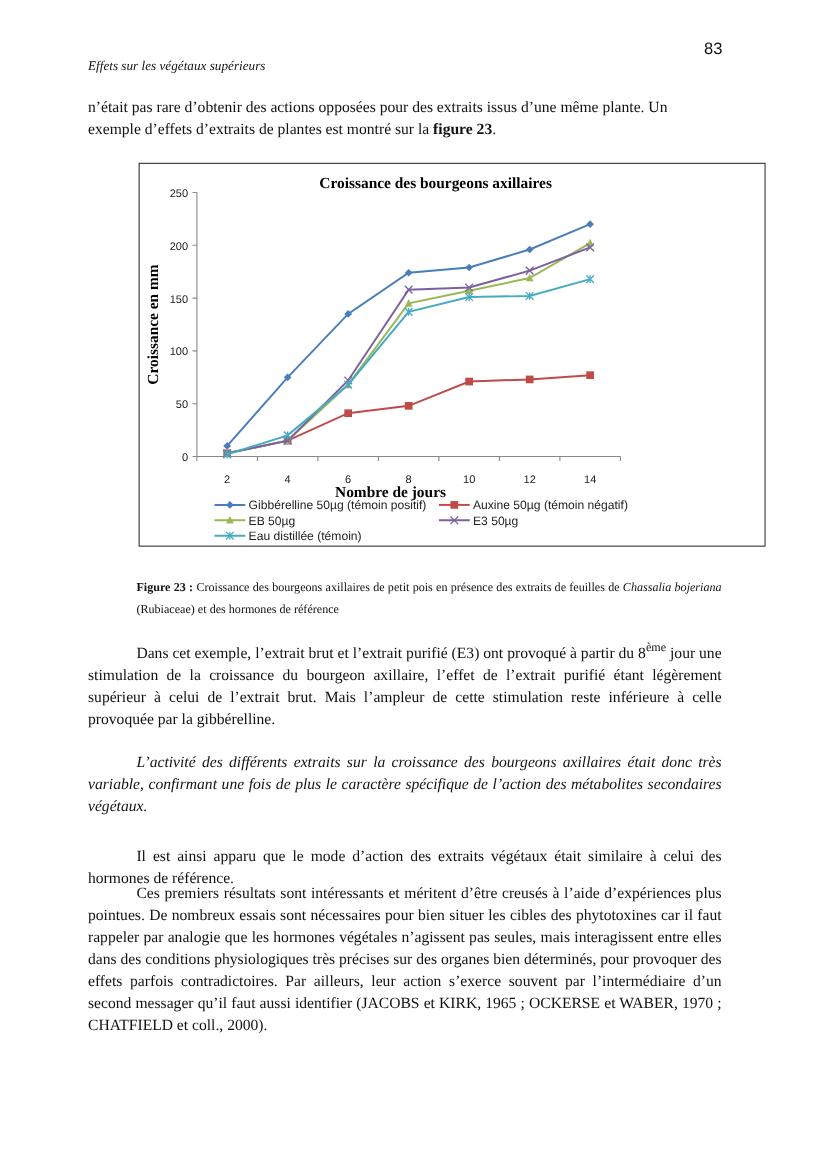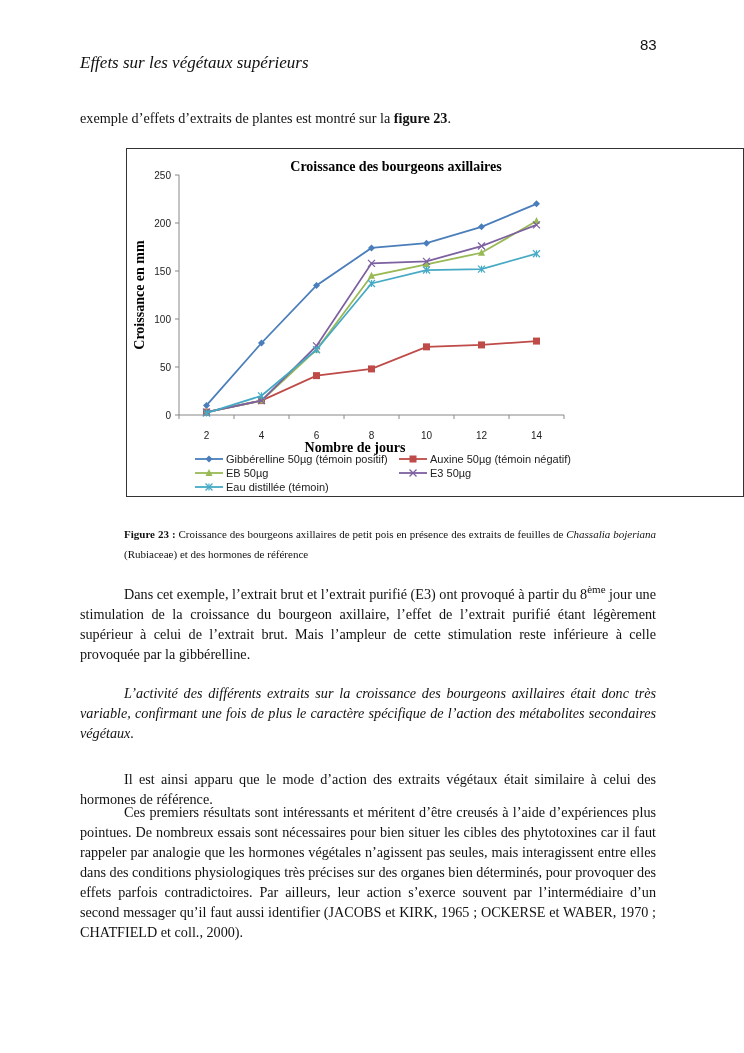--- a/index.html
+++ b/index.html
@@ -1,34 +1,34 @@
 <!DOCTYPE html>
 <html><head>
 <meta charset="utf-8">
 <style>
   html, body { margin: 0; padding: 0; background: #ffffff; }
   body { width: 744px; height: 1053px; position: relative; overflow: hidden; font-family: "Liberation Serif", serif; color: #111; }
   .page-number { position: absolute; top: 36px; left: 640px; font-family: Liberation Sans, sans-serif; font-size: 15px; }
-  .running-head { position: absolute; top: 53px; left: 80px; font-style: italic; font-size: 17px; }
+  .running-head { position: absolute; top: 53px; left: 80px; font-style: italic; font-size: 12px; }
   .para { position: absolute; left: 80px; width: 576px; font-size: 14.2px; line-height: 20px; text-align: justify; margin: 0; }
   .indent { text-indent: 44px; }
   .para sup { font-size: 11px; line-height: 0; }
   .caption { position: absolute; left: 124px; width: 532px; top: 524px; font-size: 11px; line-height: 20px; text-align: justify; margin: 0; }
-  .chart-frame { position: absolute; left: 126px; top: 148px; width: 618px; height: 349px; border: 1px solid #333; box-sizing: border-box; }
+  .chart-frame { position: absolute; left: 126px; top: 148px; width: 570px; height: 349px; border: 1px solid #333; box-sizing: border-box; }
   .chart-svg { position: absolute; left: 0; top: 0; }
   .legend-item { font-family: "Liberation Sans", sans-serif; font-size: 11px; fill: #222; }
 </style>
 </head>
 <body>
 
 <div class="page-number">83</div>
 <div class="running-head">Effets sur les végétaux supérieurs</div>
 
 <p class="para" style="top:88px;">
-  <br>
+  <span>n’était pas rare d’obtenir des actions opposées pour des extraits issus d’une même plante. Un</span><br>
   <span>exemple d’effets d’extraits de plantes est montré sur la </span><b>figure 23</b><span>.</span>
 </p>
 
 <div class="chart-frame">
   <svg class="chart-svg" id="chart" width="538" height="349">
       <text x="269" y="22" text-anchor="middle" font-family="Liberation Serif, serif" font-weight="bold" font-size="14">Croissance des bourgeons axillaires</text>
       <line x1="52" y1="26" x2="52" y2="266" stroke="#888" stroke-width="1"></line>
       <line x1="52" y1="266" x2="437" y2="266" stroke="#888" stroke-width="1"></line>
       <line x1="48" y1="266" x2="52" y2="266" stroke="#888"></line>
       <text x="44" y="270" text-anchor="end" font-family="Liberation Sans, sans-serif" font-size="10" fill="#222">0</text>

